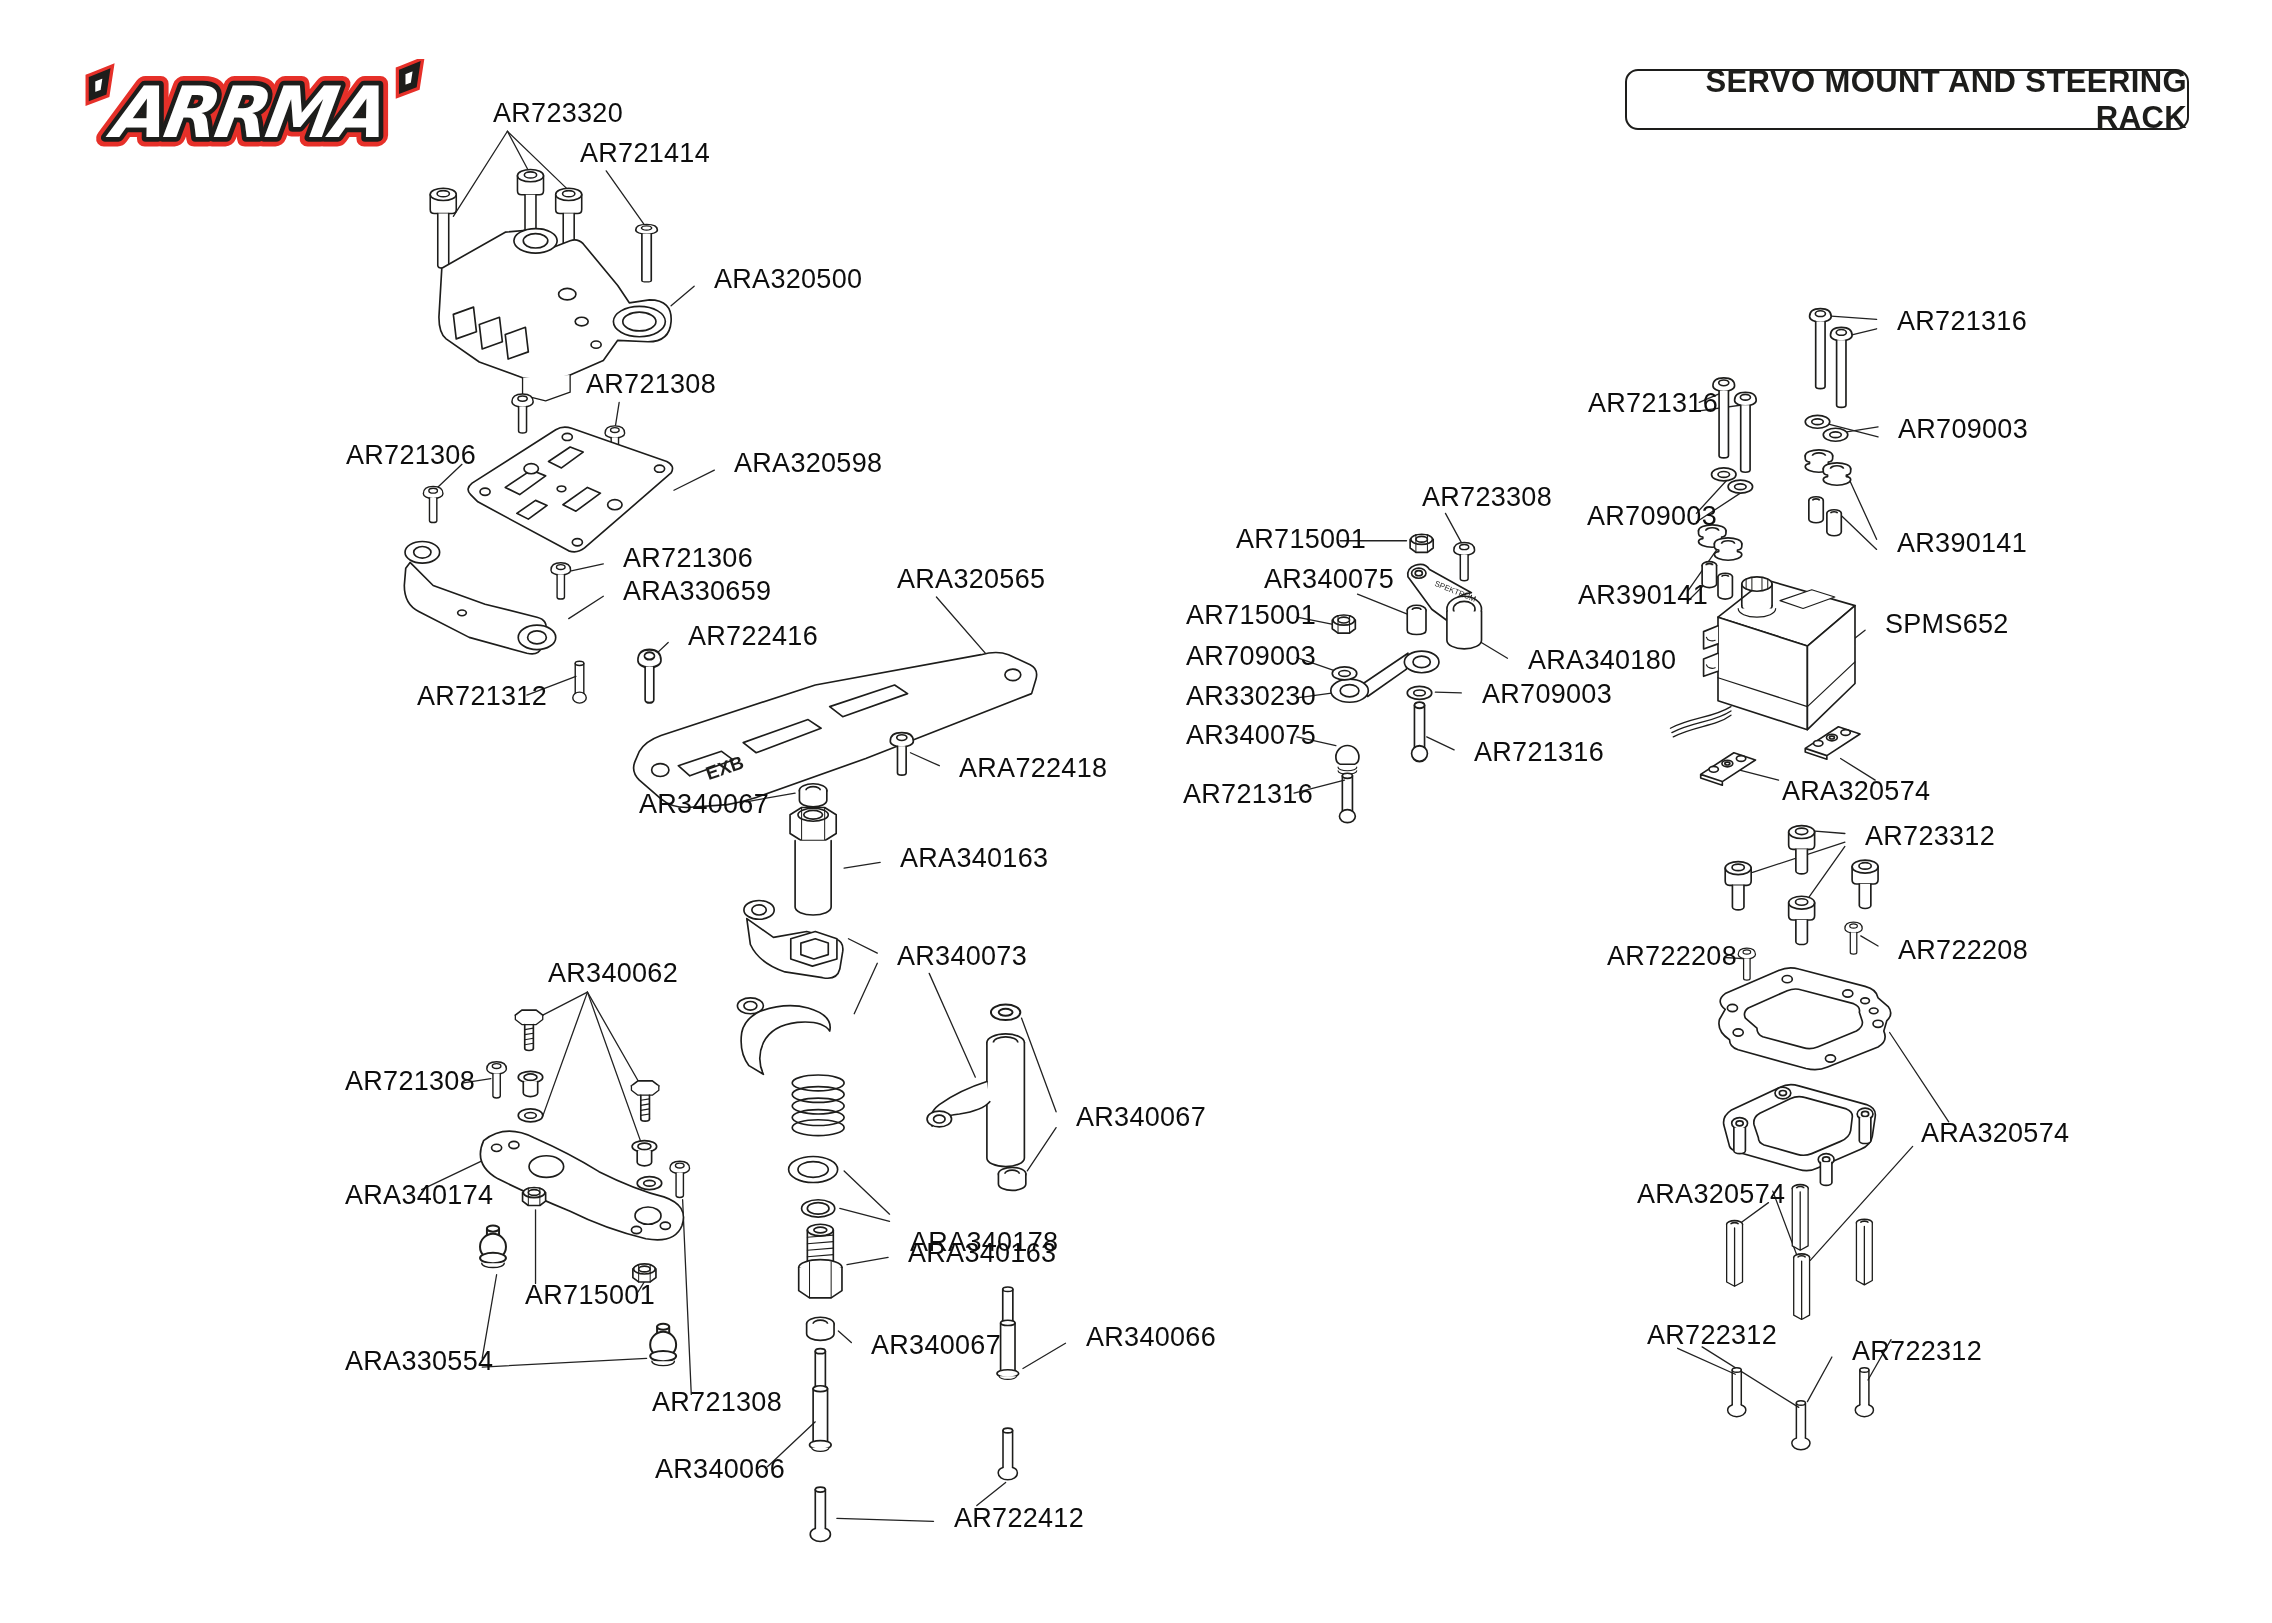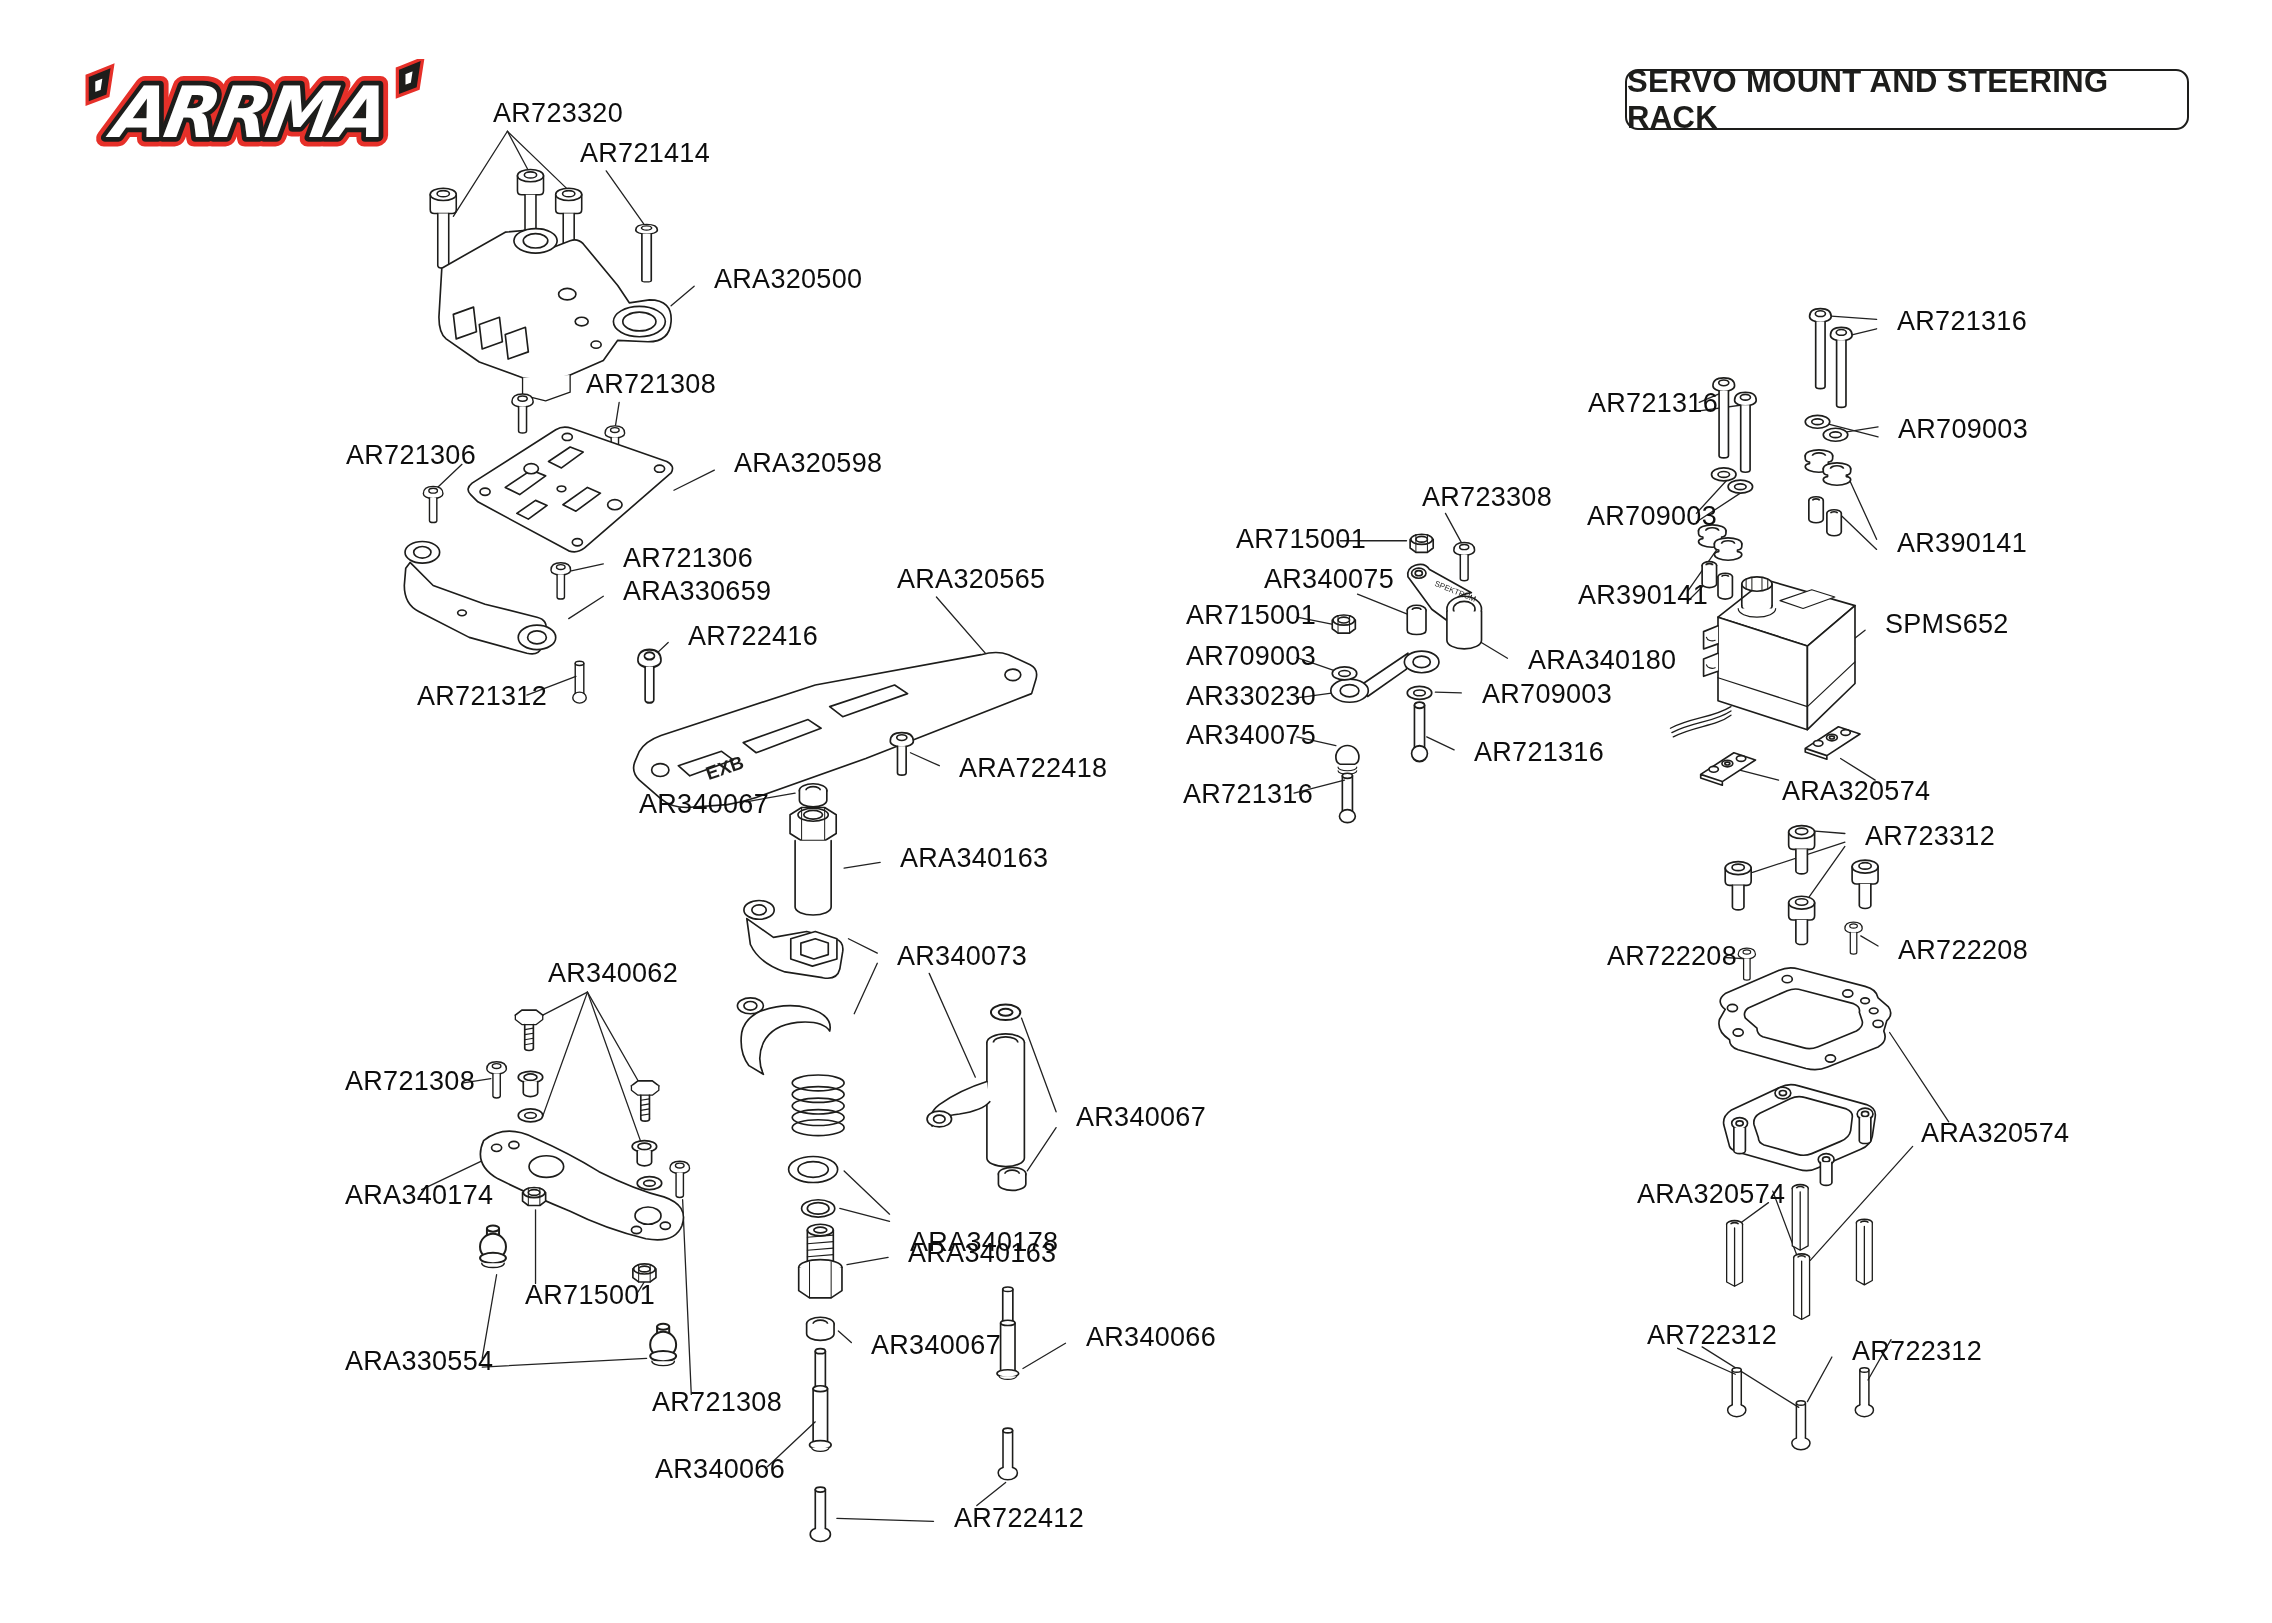--- a/index.html
+++ b/index.html
@@ -1,21 +1,21 @@
 <!DOCTYPE html>
 <html style="font-size:11.5px"><head>
 <meta charset="utf-8">
 <style>
   html,body{margin:0;padding:0;background:#fff;}
   .page{position:relative;width:2273px;height:1623px;background:#fff;overflow:hidden;
         font-family:"Liberation Sans",sans-serif;color:#111;}
   .title-box{position:absolute;left:1625px;top:69px;width:564px;height:61px;
         border:2.9px solid #1d1d1b;border-radius:13px;display:flex;align-items:center;
         justify-content:center;box-sizing:border-box;}
-  .title-box span{font-size:31px;font-weight:bold;letter-spacing:0.4px;color:#1d1d1b;}
+  .title-box span{font-size:31px;font-weight:bold;letter-spacing:0.4px;color:#1d1d1b;text-align:right;}
   .model-badge{position:absolute;left:84px;top:1510px;height:42px;background:#1d1d1b;
         border-radius:10px;display:flex;align-items:center;padding:0 20px;}
   .model-badge span{color:#fff;font-size:22.4px;font-weight:bold;letter-spacing:0.2px;white-space:nowrap;}
   .logo{position:absolute;left:76px;top:59px;}
   .diagram-svg{position:absolute;left:0;top:0;}
   .part-label{position:absolute;font-size:27px;color:#0d0d0d;white-space:nowrap;
         transform:translateY(-54%);letter-spacing:0.3px;}
   .lbl-layer{position:absolute;left:16px;top:0;width:100%;height:100%;}
 </style>
 </head>

